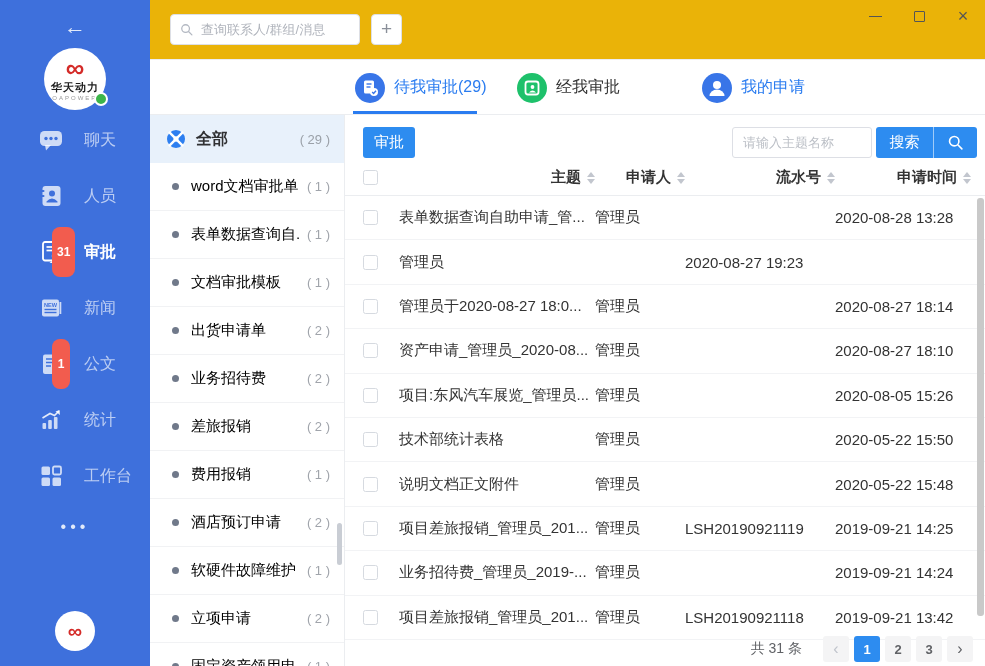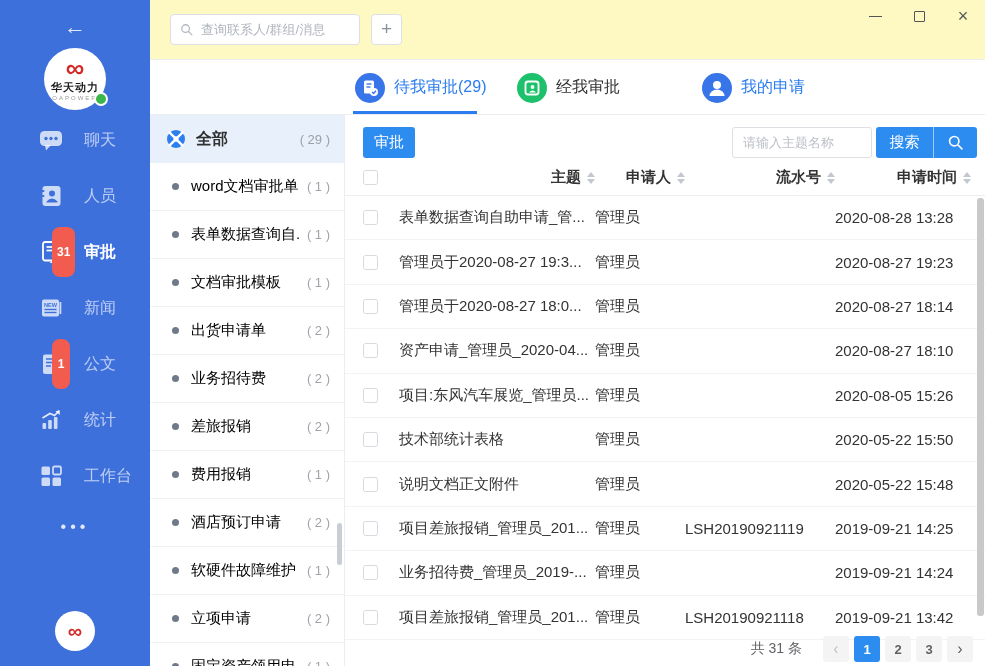--- a/index.html
+++ b/index.html
@@ -24,21 +24,21 @@
   .nav-item .lb{margin-left:20px;font-size:16px;color:rgba(255,255,255,.65);}
   .nav-item.active .lb{color:#fff;font-weight:bold;}
   .nav-item svg{display:block;}
   .badge{position:absolute;top:-12px;left:14px;background:var(--red);color:#fff;font-size:12px;font-weight:bold;line-height:18px;min-width:18px;text-align:center;border-radius:8px;padding:16px 5px;}
   .badge:empty{display:none;}
   .more-dots{position:absolute;top:518px;left:0;width:150px;text-align:center;color:rgba(255,255,255,.85);font-size:16px;letter-spacing:4px;cursor:pointer;}
   .mini-logo{position:absolute;top:611px;left:55px;width:40px;height:40px;border-radius:50%;background:#fff;display:flex;align-items:center;justify-content:center;cursor:pointer;}
   .mini-logo span{color:#D42B28;font-size:20px;font-weight:bold;line-height:1;}
 
   
-  .topbar{position:absolute;left:150px;top:0;width:835px;height:60px;background:#fef9c3;border-bottom:1px solid #ECEDF1;}
+  .topbar{position:absolute;left:150px;top:0;width:835px;height:60px;background:#eab308;border-bottom:1px solid #ECEDF1;}
   .tsearch{position:absolute;left:20px;top:14px;width:190px;height:31px;background:#fff;border:1px solid #DDDFE5;border-radius:4px;display:flex;align-items:center;padding:0 9px;}
   .tsearch .ph{margin-left:7px;font-size:13px;color:#B0B4BC;white-space:nowrap;}
   .plus-btn{position:absolute;left:221px;top:14px;width:31px;height:31px;background:#fff;border:1px solid #DDDFE5;border-radius:4px;color:#8A8F99;font-size:19px;line-height:28px;text-align:center;cursor:pointer;}
   .winctl{position:absolute;right:0;top:0;height:32px;display:flex;align-items:center;}
   .wbtn{width:44px;height:32px;display:flex;align-items:center;justify-content:center;cursor:pointer;color:#555;}
   .w-min{width:13px;height:0;border-top:1.6px solid #555;}
   .w-max{width:11px;height:11px;border:1.5px solid #555;border-radius:1px;}
   .w-close{font-size:18px;line-height:1;}
 
   
@@ -398,37 +398,36 @@
     <div class="tgrid trow">
       <span class="cb"></span>
       <span class="c">表单数据查询自助申请_管...</span>
       <span class="c">管理员</span>
       <span class="c"></span>
       <span class="c">2020-08-28 13:28</span>
     </div>
 
     <div class="tgrid trow">
       <span class="cb"></span>
-      <span class="c">管理员于2020-08-27 19:3...</span>
       <span class="c">管理员</span>
       <span class="c"></span>
       <span class="c">2020-08-27 19:23</span>
     </div>
 
     <div class="tgrid trow">
       <span class="cb"></span>
       <span class="c">管理员于2020-08-27 18:0...</span>
       <span class="c">管理员</span>
       <span class="c"></span>
       <span class="c">2020-08-27 18:14</span>
     </div>
 
     <div class="tgrid trow">
       <span class="cb"></span>
-      <span class="c">资产申请_管理员_2020-04...</span>
+      <span class="c">资产申请_管理员_2020-08...</span>
       <span class="c">管理员</span>
       <span class="c"></span>
       <span class="c">2020-08-27 18:10</span>
     </div>
 
     <div class="tgrid trow">
       <span class="cb"></span>
       <span class="c">项目:东风汽车展览_管理员...</span>
       <span class="c">管理员</span>
       <span class="c"></span>

